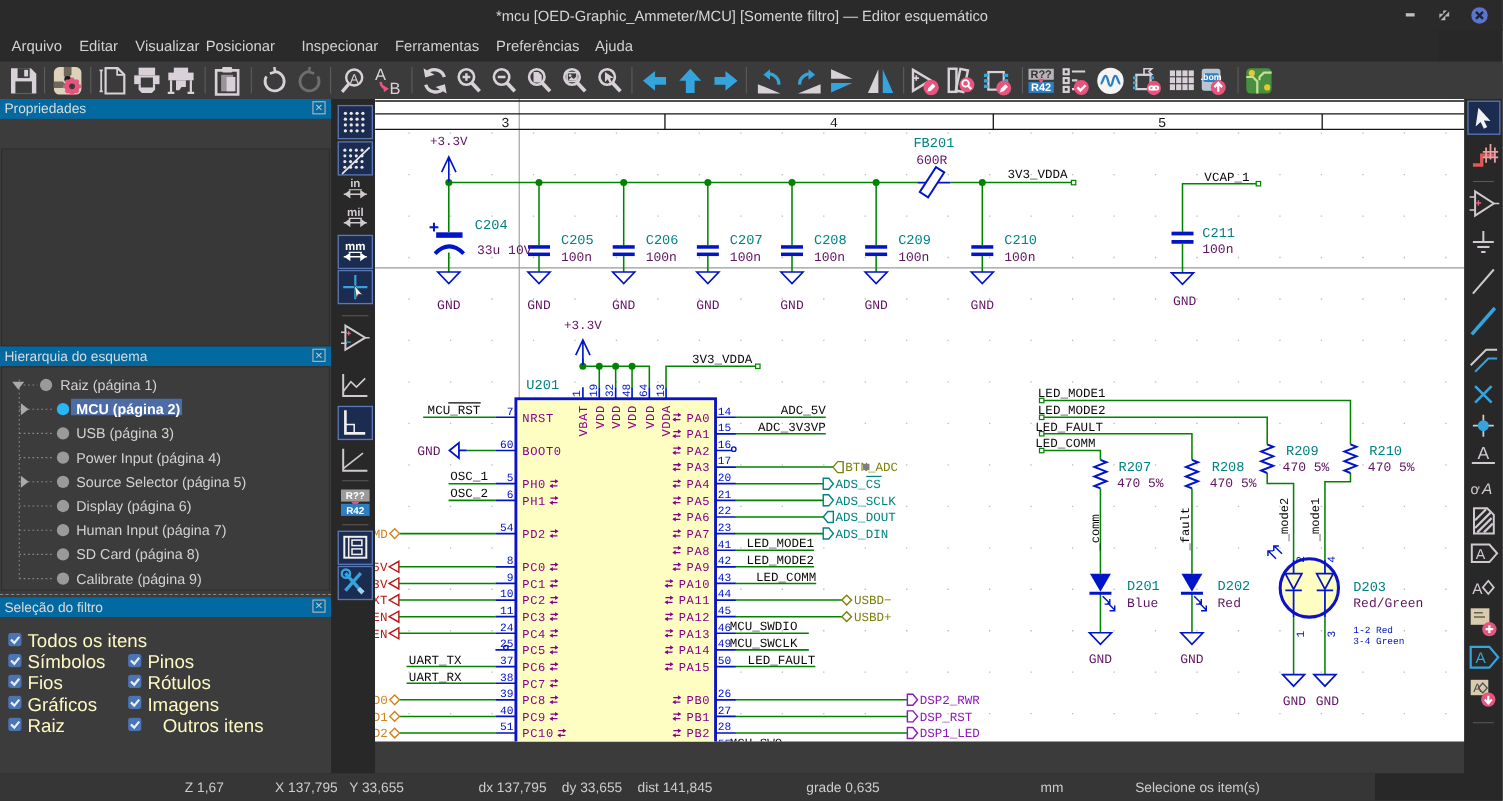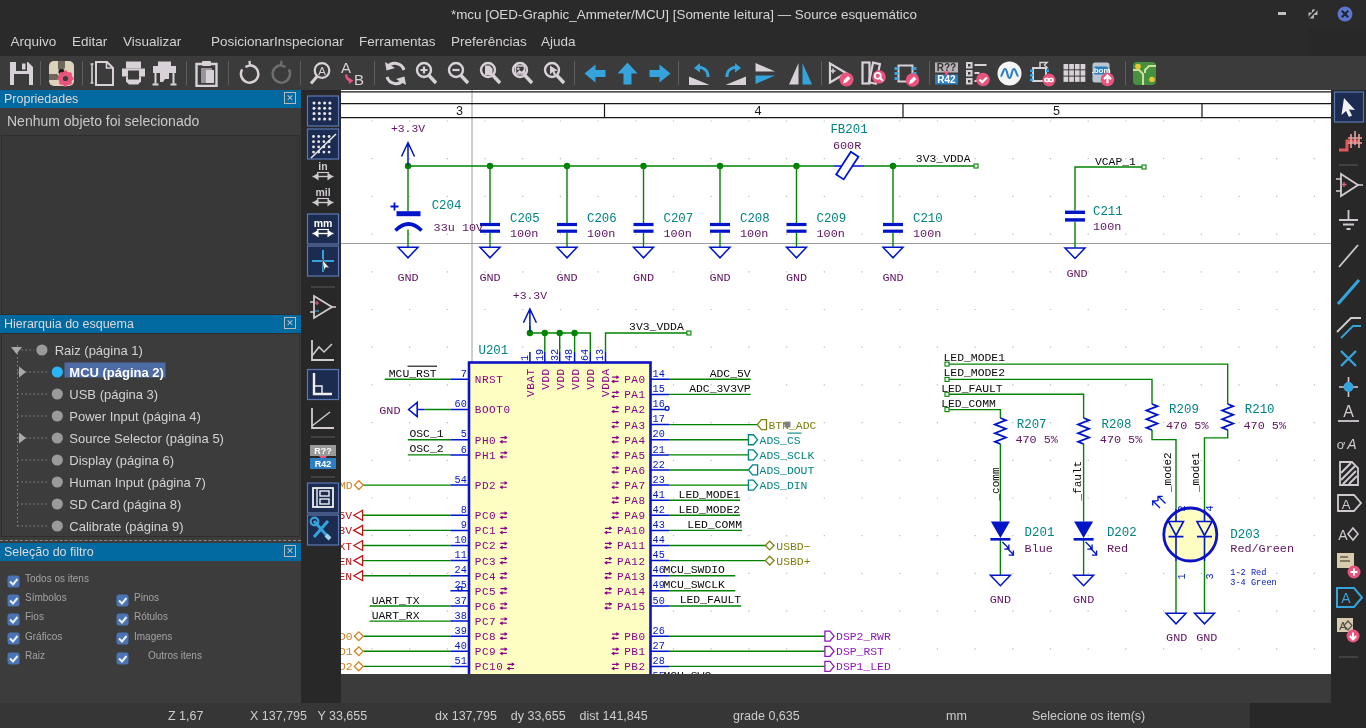--- a/index.html
+++ b/index.html
@@ -12,40 +12,40 @@
 .tbi{position:absolute;top:60px}
 .tsep{position:absolute;top:61px;width:1px;height:24px;background:#5d5d5d}
 #lpanel{position:absolute;left:0;top:90px;width:301px;height:613px;background:#3c3c3c}
 .phead{position:absolute;left:0;width:301px;height:18px;background:#0369a1;color:#dadada;font-size:12.5px}
 .phead span{position:absolute;left:4px;top:2px}
 .pclose{position:absolute;left:284px;width:12px;height:12px;border:1px solid #b8b8b8;color:#c8c8c8;font-size:9px;line-height:10px;text-align:center}
 #undercanvas{position:absolute;left:341px;top:674px;width:990px;height:29px;background:#3b3b3b}
 #statusbar{position:absolute;left:0;top:703px;width:1250px;height:25px;background:#363636;color:#cccccc;font-size:12.5px}
 .sbi{position:absolute;top:6px}
 #canvas{position:absolute;left:341px;top:90px;width:990px;height:584px;background:#ffffff}
-.cbl{position:absolute;color:#a3a3a3;font-size:10px}
+.cbl{position:absolute;color:#fef9c3;font-size:17px}
 </style></head><body>
 
 <div id="titlebar">
-    <div id="title">*mcu [OED-Graphic_Ammeter/MCU] [Somente leitura] — Source esquemático</div>
+    <div id="title">*mcu [OED-Graphic_Ammeter/MCU] [Somente filtro] — Editor esquemático</div>
 <div class="abs" style="left:1278px;top:12px;width:8px;height:3px;background:#c0c0c0"></div>
 <svg class="abs" style="left:1308px;top:9px" width="10" height="10">
       <path d="M0.5 3.5h3.5V0.5h5.5v5.5H6v3.5H0.5z" fill="#b8b8b8"></path>
       <path d="M0 9.5L9.5 0" stroke="#2a2a2a" stroke-width="2.2"></path>
     </svg>
 <svg class="abs" style="left:1337px;top:6px" width="16" height="16">
       <circle cx="8" cy="8" r="7.5" fill="#5a74cf"></circle>
       <path d="M4.8 4.8L11.2 11.2M11.2 4.8L4.8 11.2" stroke="#20242c" stroke-width="2.1"></path>
     </svg>
   </div>
 <div id="menubar">
 <span class="mi" style="left:10.5px">Arquivo</span>
 <span class="mi" style="left:72px">Editar</span>
 <span class="mi" style="left:123px">Visualizar</span>
-<span class="mi" style="left:211px">Posicionar</span>
+<span class="mi" style="left:187px">Posicionar</span>
 <span class="mi" style="left:274px">Inspecionar</span>
 <span class="mi" style="left:359px">Ferramentas</span>
 <span class="mi" style="left:451px">Preferências</span>
 <span class="mi" style="left:541px">Ajuda</span>
 </div>
 <div id="toolbar"></div>
 <svg class="tbi" style="left:8px;top:60px" width="27" height="27" viewBox="0 0 27 27">
     <path d="M2 2h18l5 5v18H2z" fill="#d8d1d8"></path>
     <rect x="8" y="2" width="11" height="9" fill="#3b3b3b"></rect>
     <rect x="14" y="3.5" width="3.5" height="6" fill="#d8d1d8"></rect>
@@ -272,23 +272,20 @@
 <div class="tsep" style="left:374px"></div>
 <div class="tsep" style="left:574px"></div>
 <div class="tsep" style="left:678px"></div>
 <div class="tsep" style="left:821px"></div>
 <div class="tsep" style="left:929px"></div>
 <div class="tsep" style="left:1125px"></div>
 <div id="lpanel">
 <div class="phead" style="top:0px">
       <span>Propriedades</span>
       <div class="pclose" style="top:2px">✕</div>
-    </div>
-<div class="abs" style="left:0;top:18px;width:301px;height:26px;background:#3c3c3c;color:#c9c9c9;font-size:14px">
-      <span style="position:absolute;left:7px;top:5px">Nenhum objeto foi selecionado</span>
     </div>
 <div class="abs" style="left:1px;top:45px;width:299px;height:180px;background:#383838;border:1px solid #2e2e2e"></div>
 <div class="phead" style="top:225px">
       <span>Hierarquia do esquema</span>
       <div class="pclose" style="top:2px">✕</div>
     </div>
 <div class="abs" style="left:1px;top:243px;width:299px;height:204px;background:#3c3c3c;border:1px solid #2e2e2e"></div>
 <svg class="abs" style="left:0;top:243px" width="301" height="204" viewBox="0 0 301 204">
       <g stroke="#8a8a8a" stroke-width="1" stroke-dasharray="1.5,2.5" fill="none">
         <path d="M17.5 12V193"></path>

